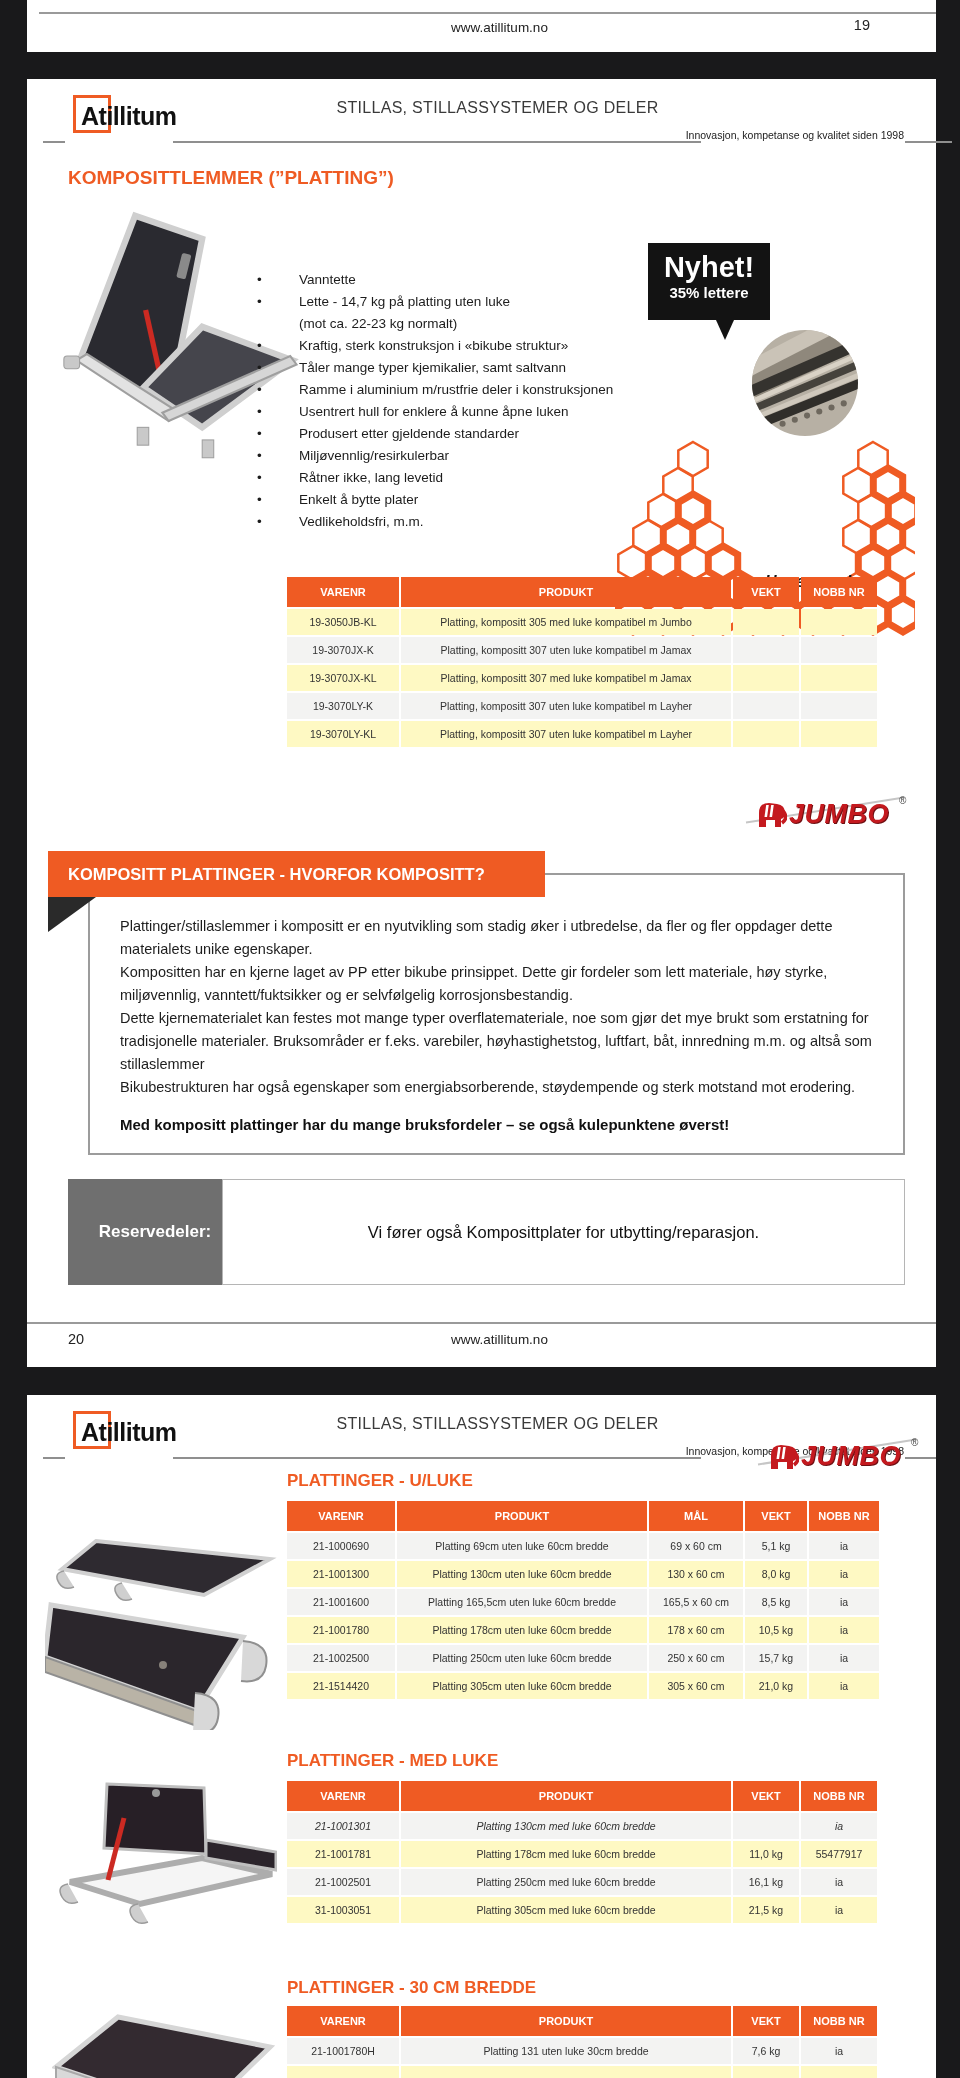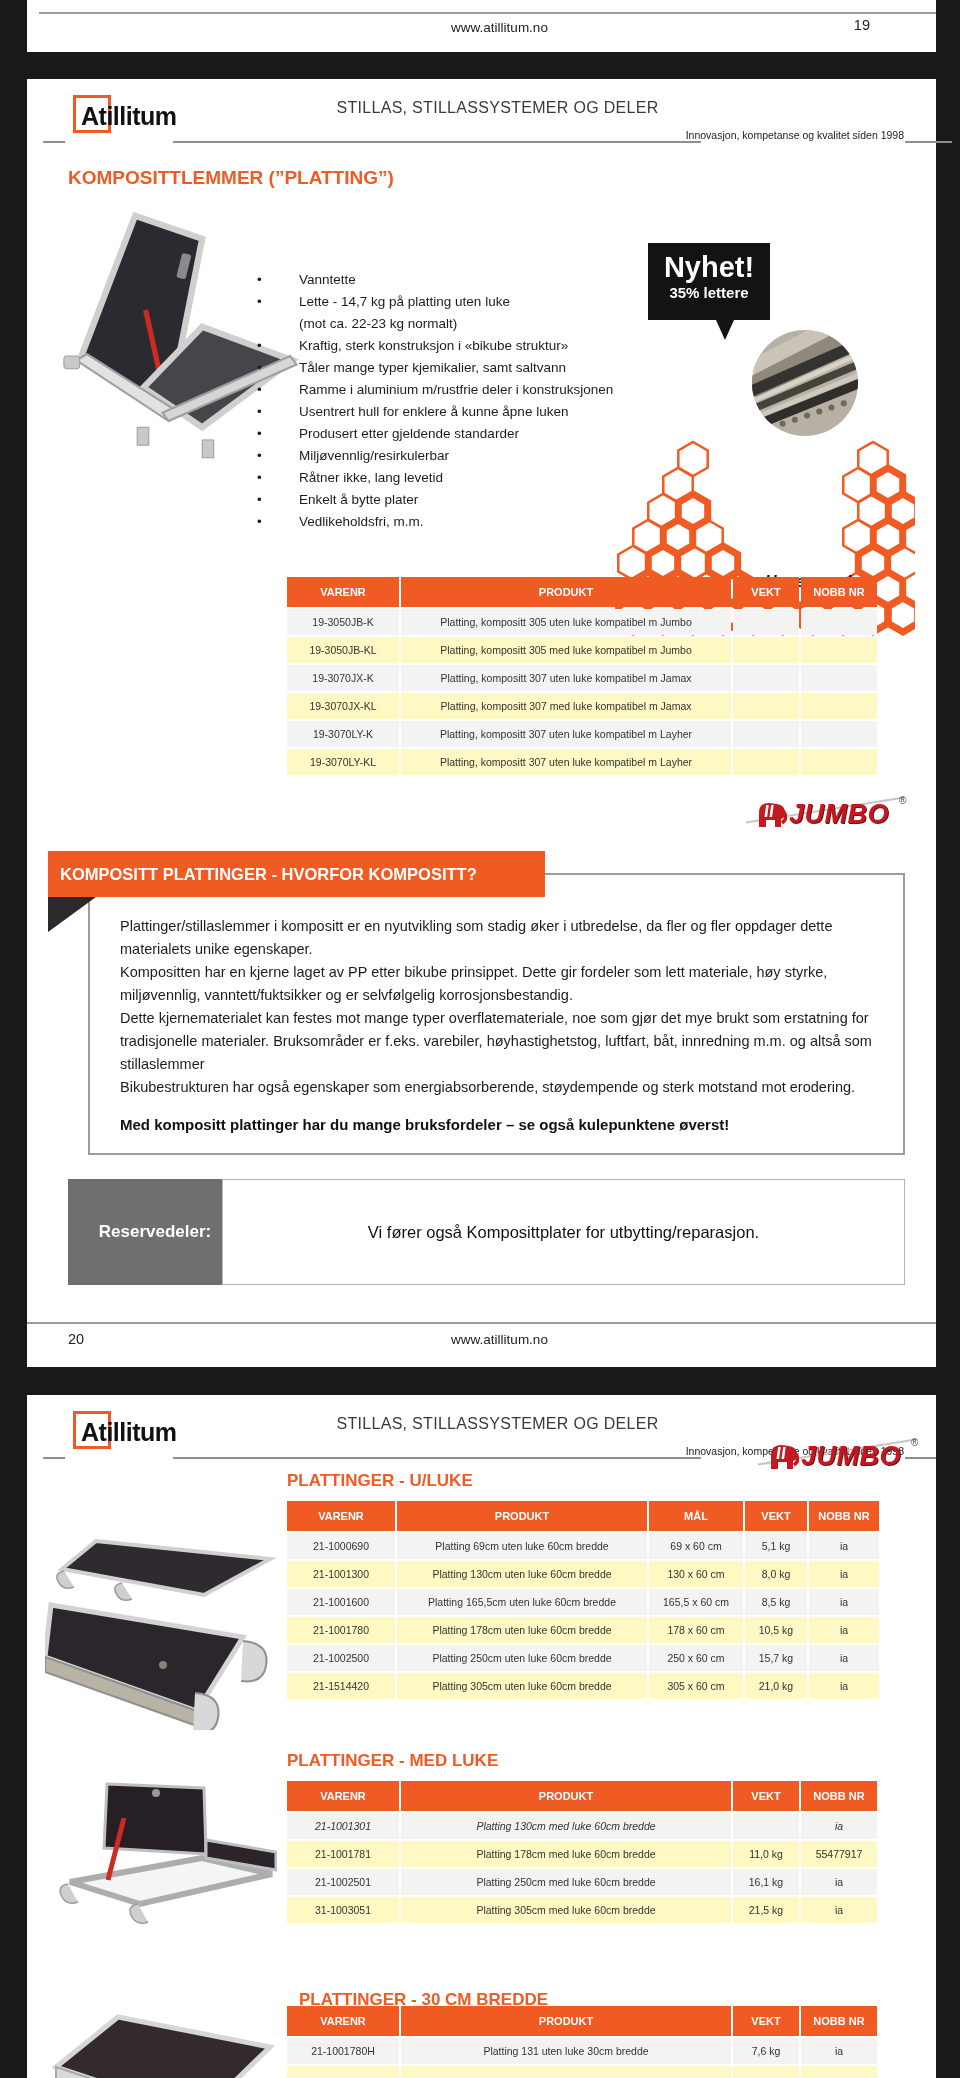--- a/index.html
+++ b/index.html
@@ -77,21 +77,21 @@
   .row-odd .td{background:#fef9c3;}
   .italic .td{font-style:italic;}
   #table20{left:260px;top:498px;}
 
   
   .why-box{position:absolute;left:61px;top:794px;width:817px;height:282px;border:2px solid #9c9c9c;background:#fff;}
   .why-paras{padding:40px 26px 0 30px;}
   .why-paras p{margin:0;font-size:14.5px;line-height:23px;color:#1d1d1d;}
   .why-bold{margin:17px 26px 0 30px;font-size:15px;font-weight:bold;color:#111;}
   .why-ribbon{position:absolute;left:21px;top:772px;width:497px;height:46px;background:var(--accent,#ef5b23);z-index:3;}
-  .why-ribbon span{display:block;line-height:46px;font-size:16.5px;font-weight:bold;color:#fff;margin-left:12px;}
+  .why-ribbon span{display:block;padding-left:20px;line-height:46px;font-size:16.5px;font-weight:bold;color:#fff;}
   .why-fold{position:absolute;left:21px;top:818px;width:0;height:0;border-top:35px solid #2a2a2a;border-right:48px solid transparent;z-index:2;}
 
   
   .res-grey{position:absolute;left:41px;top:1100px;width:174px;height:106px;background:#6f6f6f;color:#fff;font-size:17px;font-weight:bold;text-align:center;line-height:106px;}
   .res-white{position:absolute;left:195px;top:1100px;width:683px;height:106px;border:1px solid #b5b5b5;background:#fff;display:flex;align-items:center;justify-content:center;font-size:16.5px;color:#111;}
 
   
   .p21-title{font-size:17px;}
   #s0-title{left:260px;top:76px;}
   #s0-table{left:260px;top:106px;}
@@ -231,26 +231,20 @@
       <span class="honey-label">Honeycomb</span>
     </div>
 
     <div class="ptable cols4" id="table20">
         <div class="trow">
           <div class="th">VARENR</div>
           <div class="th">PRODUKT</div>
           <div class="th">VEKT</div>
           <div class="th">NOBB NR</div>
         </div>
-        <div class="trow row-even">
-          <div class="td">19-3050JB-K</div>
-          <div class="td">Platting, kompositt 305 uten luke kompatibel m Jumbo</div>
-          <div class="td"></div>
-          <div class="td"></div>
-        </div>
         <div class="trow row-odd">
           <div class="td">19-3050JB-KL</div>
           <div class="td">Platting, kompositt 305 med luke kompatibel m Jumbo</div>
           <div class="td"></div>
           <div class="td"></div>
         </div>
         <div class="trow row-even">
           <div class="td">19-3070JX-K</div>
           <div class="td">Platting, kompositt 307 uten luke kompatibel m Jamax</div>
           <div class="td"></div>
@@ -448,21 +442,21 @@
           <div class="td">ia</div>
         </div>
         <div class="trow row-odd">
           <div class="td">31-1003051</div>
           <div class="td">Platting 305cm med luke 60cm bredde</div>
           <div class="td">21,5 kg</div>
           <div class="td">ia</div>
         </div>
       </div>
 
-    <h2 class="section-title p21-title" id="s2-title" style="margin:12px;">PLATTINGER - 30 CM BREDDE</h2>
+    <h2 class="section-title p21-title" id="s2-title" style="margin:0;">PLATTINGER - 30 CM BREDDE</h2>
     <div class="ptable cols4" id="s2-table">
         <div class="trow">
           <div class="th">VARENR</div>
           <div class="th">PRODUKT</div>
           <div class="th">VEKT</div>
           <div class="th">NOBB NR</div>
         </div>
         <div class="trow row-even">
           <div class="td">21-1001780H</div>
           <div class="td">Platting 131 uten luke 30cm bredde</div>

